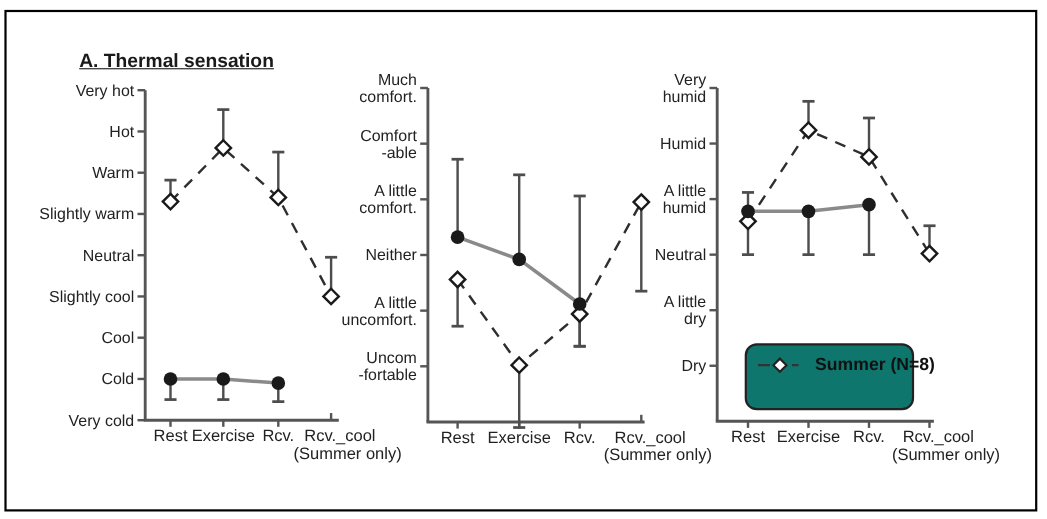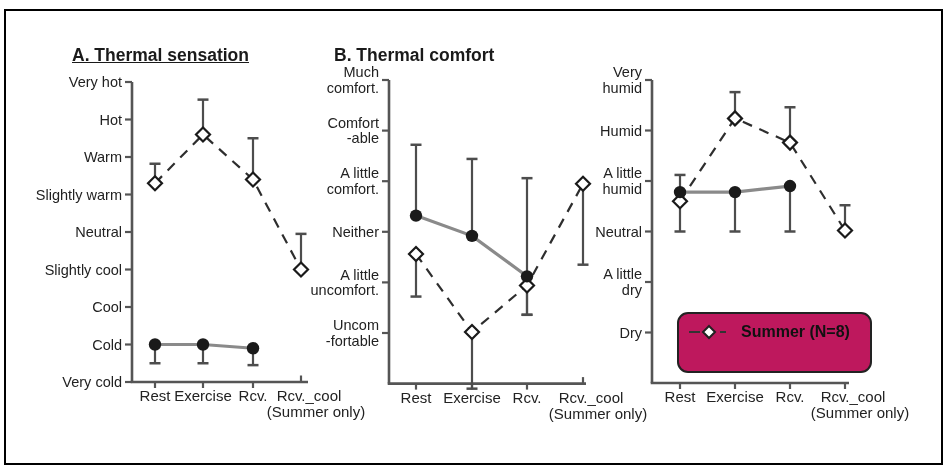--- a/index.html
+++ b/index.html
@@ -5,21 +5,21 @@
   html,body{margin:0;padding:0;background:#fff;}
   #figure{position:relative;width:952px;height:472px;background:#ffffff;overflow:hidden;
           font-family:"Liberation Sans",sans-serif;color:#1a1a1a;}
   #frame{position:absolute;left:4px;top:9px;width:935px;height:452px;border:2px solid #000;}
   .panel-title{position:absolute;top:45px;font-size:17.5px;font-weight:bold;color:#1a1a1a;white-space:nowrap;}
   #title-a{left:72px;text-decoration:underline;}
   #title-b{left:334px;}
   #title-c{left:608px;}
   #plot{position:absolute;left:0;top:0;}
   #plot text{font-family:"Liberation Sans",sans-serif;fill:#222;}
-  #legend{position:absolute;left:677px;top:312px;width:195px;height:61px;background:#be185d;
+  #legend{position:absolute;left:677px;top:312px;width:154px;height:61px;background:#0f766e;
           border:2.2px solid #222;border-radius:11px;box-sizing:border-box;padding:6px 0 0 9px;}
   .legend-row{display:flex;align-items:center;height:24px;gap:7px;}
   .legend-row span{font-size:16px;font-weight:bold;color:#111;white-space:nowrap;}
   .lmark{width:46px;height:16px;flex:0 0 auto;}
   .lmark line{stroke:#333;stroke-width:2;}
   .lmark .open{fill:#fff;stroke:#222;stroke-width:2;}
   .lmark .fill{fill:#151515;}
 </style>
 </head>
 <body>
@@ -176,21 +176,20 @@
         <path d="M 735 111.38 L 742 118.38 L 735 125.38 L 728 118.38 Z" fill="#ffffff" stroke="#1a1a1a" stroke-width="2.2"></path>
         <path d="M 790 135.62 L 797 142.62 L 790 149.62 L 783 142.62 Z" fill="#ffffff" stroke="#1a1a1a" stroke-width="2.2"></path>
         <path d="M 845 223.49 L 852 230.49 L 845 237.49 L 838 230.49 Z" fill="#ffffff" stroke="#1a1a1a" stroke-width="2.2"></path>
         <circle cx="680" cy="192.10999999999999" r="6.2" fill="#1a1a1a"></circle>
         <circle cx="735" cy="192.10999999999999" r="6.2" fill="#1a1a1a"></circle>
         <circle cx="790" cy="186.05" r="6.2" fill="#1a1a1a"></circle>
       </g>
     </svg>
 
   <div id="title-a" class="panel-title">A. Thermal sensation</div>
-  <div id="title-b" class="panel-title">B. Thermal comfort</div>
 
   <div id="legend">
     <div class="legend-row">
       <svg class="lmark" viewBox="0 0 46 16">
         <line x1="1" y1="8" x2="12" y2="8"></line>
         <path class="open" d="M 21 2 L 27 8 L 21 14 L 15 8 Z"></path>
         <line x1="32" y1="8" x2="38" y2="8"></line>
       </svg>
       <span>Summer (N=8)</span>
     </div>

